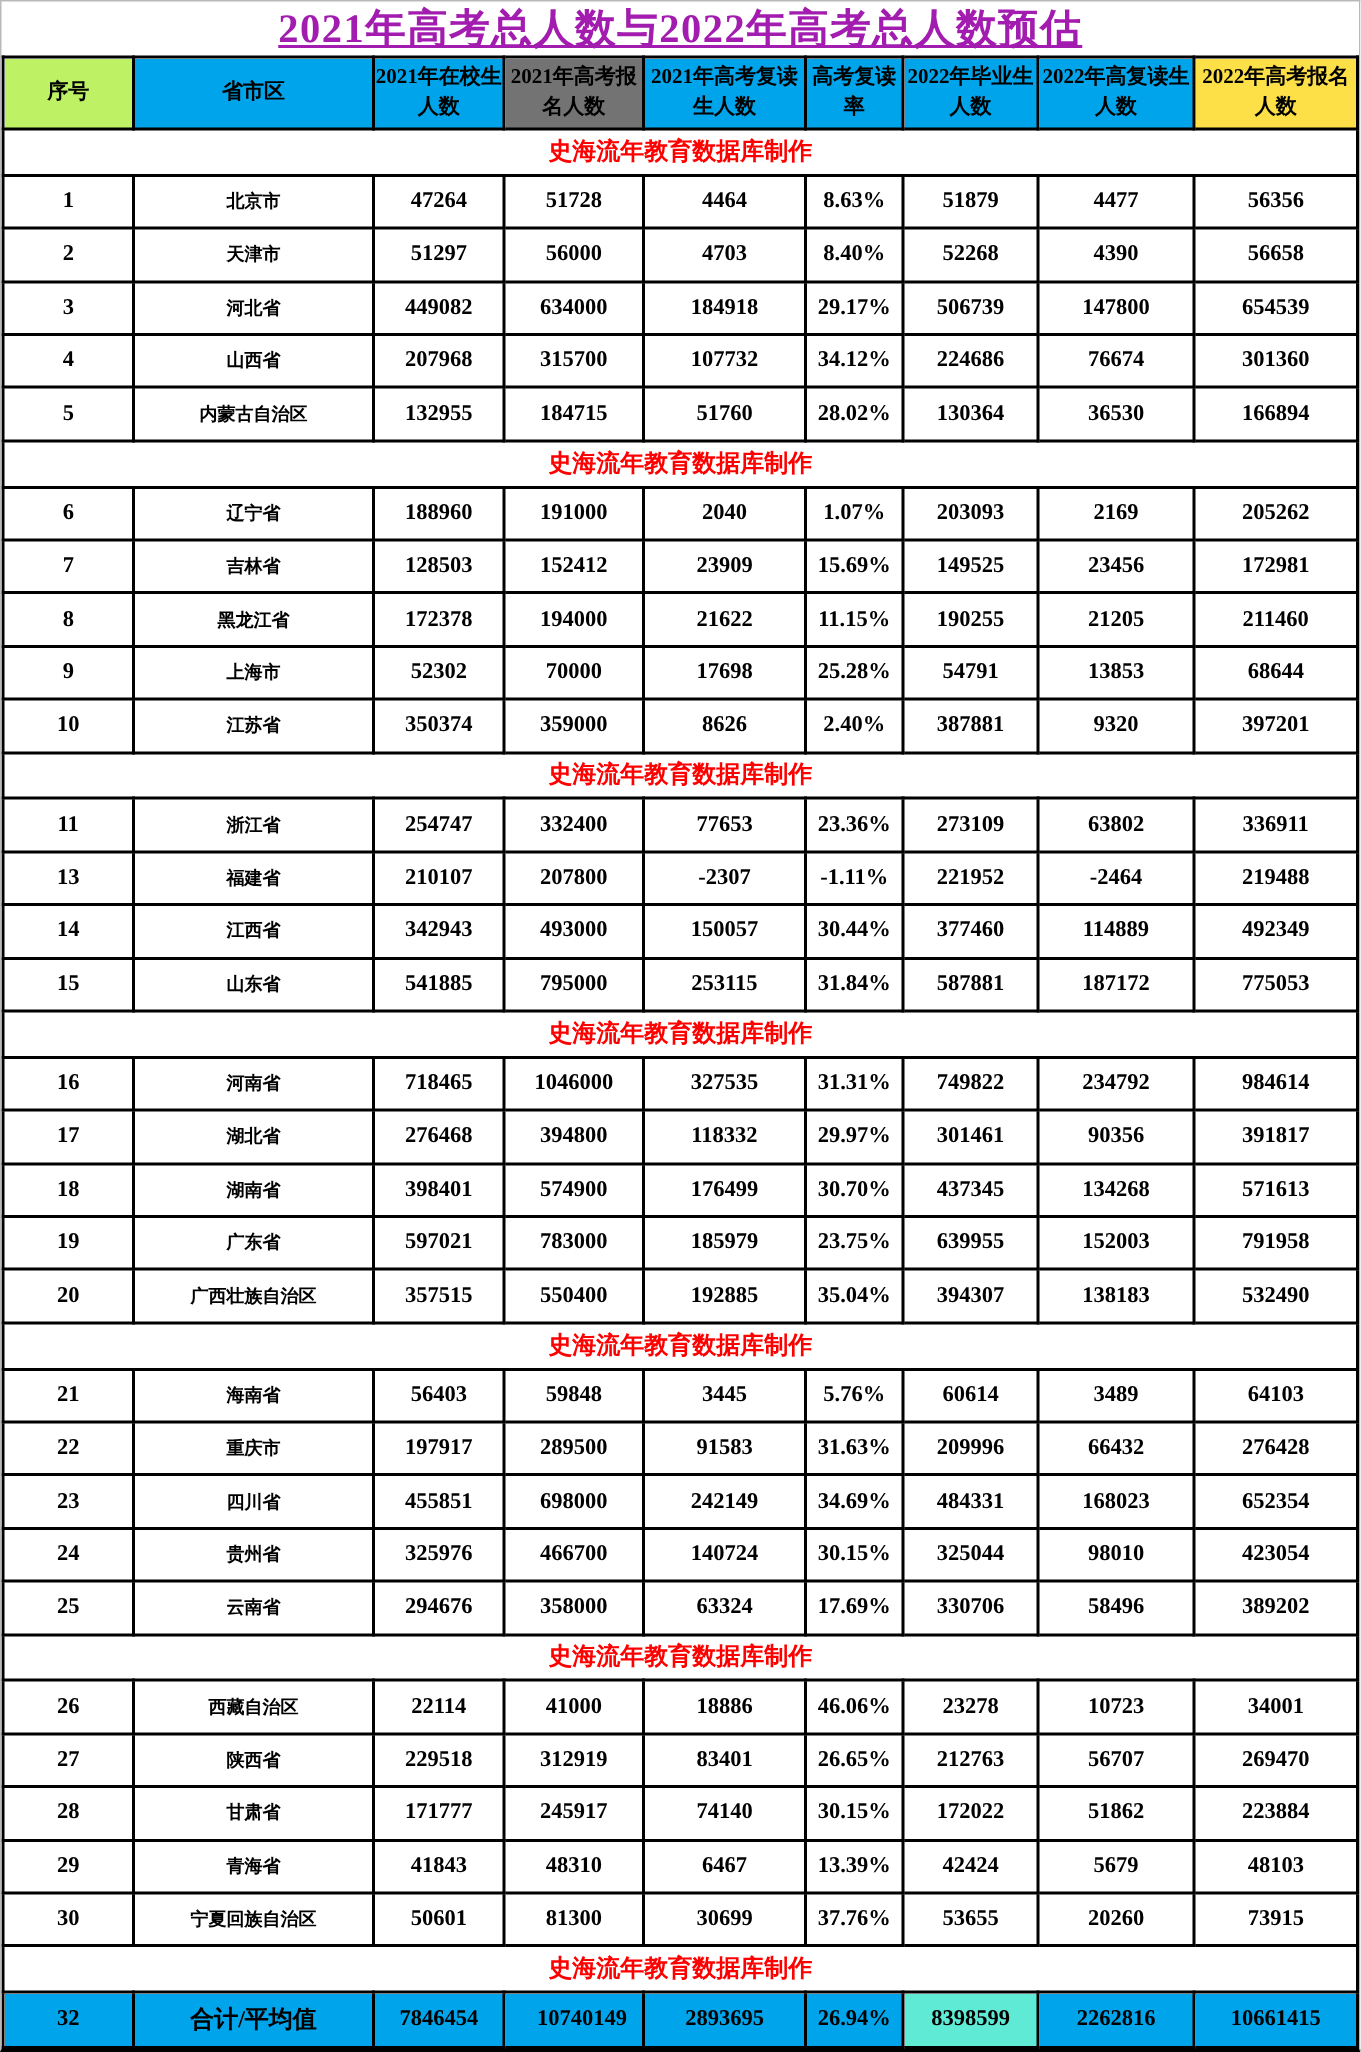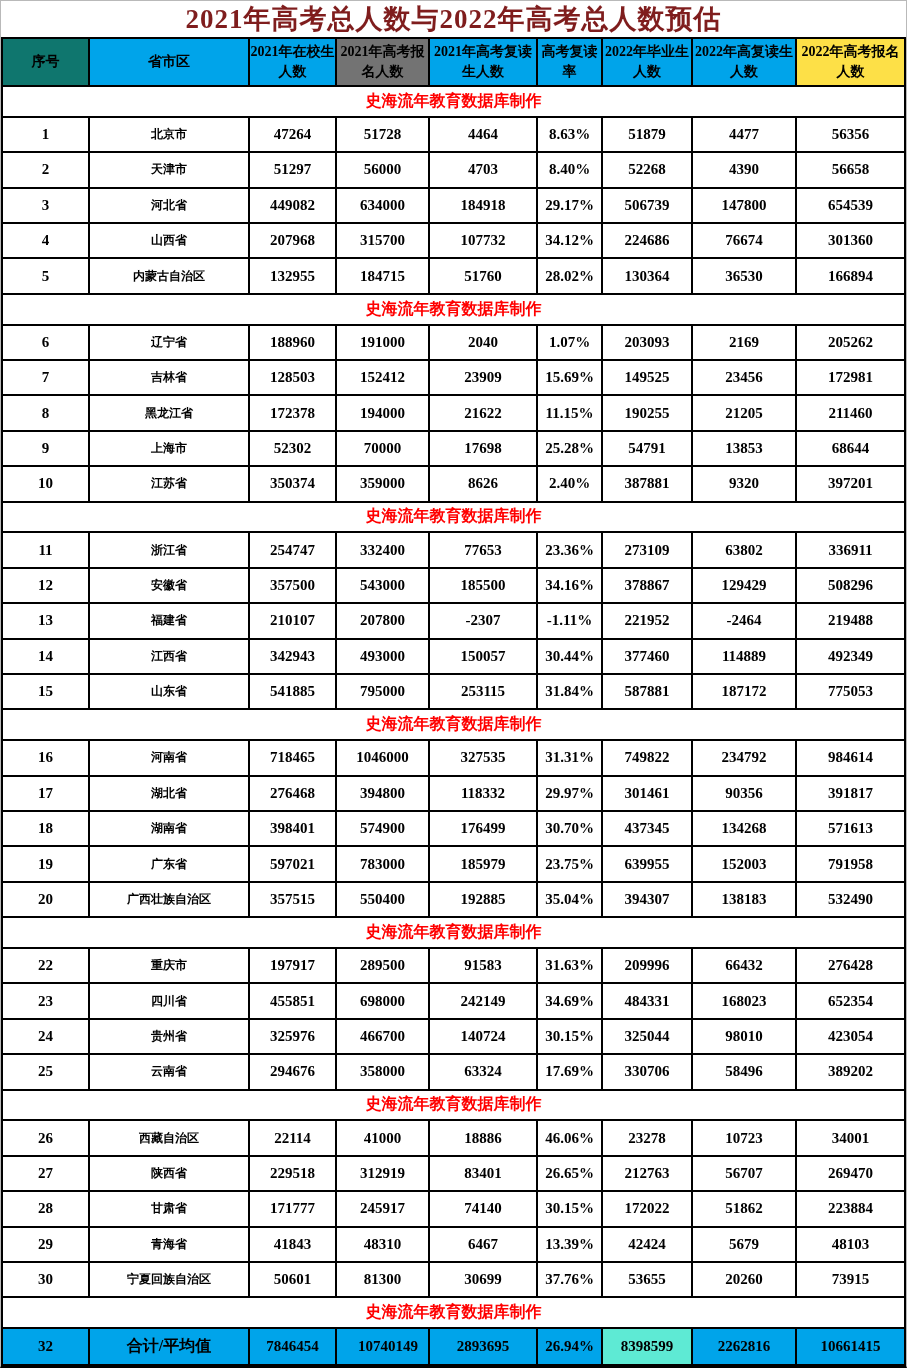--- a/index.html
+++ b/index.html
@@ -37,37 +37,37 @@
   td.num{font-size:15px;}
   td.province{font-size:12px;}
   tr.total-row{height:32px;}
   tr.total-row td{font-weight:bold;font-size:15px;color:#000;}
   tr.total-row td.province{font-size:16px;}
 </style>
 </head>
 <body>
 
 <div class="page">
-  <div class="title-bar" style="color: #7f1d1d;">2021年高考总人数与2022年高考总人数预估</div>
+  <div class="title-bar" style="color: #a21caf; text-decoration: underline;">2021年高考总人数与2022年高考总人数预估</div>
 
   <table class="grid">
     <colgroup>
       <col style="width:87px">
       <col style="width:160px">
       <col style="width:87px">
       <col style="width:93px">
       <col style="width:108px">
       <col style="width:65px">
       <col style="width:90px">
       <col style="width:104px">
       <col style="width:109px">
     </colgroup>
     <thead>
       <tr class="header-row" id="header-row">
-          <th style="background: #0f766e;">序号</th>
+          <th style="background: #bef264;">序号</th>
           <th style="background: rgb(0, 164, 234);">省市区</th>
           <th style="background: rgb(0, 164, 234);">2021年在校生人数</th>
           <th style="background: #737373; margin-top: 44px;">2021年高考报名人数</th>
           <th style="background: rgb(0, 164, 234);">2021年高考复读生人数</th>
           <th style="background: rgb(0, 164, 234);">高考复读率</th>
           <th style="background: rgb(0, 164, 234);">2022年毕业生人数</th>
           <th style="background: rgb(0, 164, 234);">2022年高复读生人数</th>
           <th style="background: #fde047;">2022年高考报名人数</th>
         </tr>
     </thead>
@@ -196,31 +196,20 @@
           <td class="province">浙江省</td>
           <td class="num">254747</td>
           <td class="num">332400</td>
           <td class="num">77653</td>
           <td class="num">23.36%</td>
           <td class="num">273109</td>
           <td class="num">63802</td>
           <td class="num">336911</td>
         </tr>
         <tr class="data-row">
-          <td class="num">12</td>
-          <td class="province">安徽省</td>
-          <td class="num">357500</td>
-          <td class="num">543000</td>
-          <td class="num">185500</td>
-          <td class="num">34.16%</td>
-          <td class="num">378867</td>
-          <td class="num">129429</td>
-          <td class="num">508296</td>
-        </tr>
-        <tr class="data-row">
           <td class="num">13</td>
           <td class="province">福建省</td>
           <td class="num">210107</td>
           <td class="num">207800</td>
           <td class="num">-2307</td>
           <td class="num">-1.11%</td>
           <td class="num">221952</td>
           <td class="num">-2464</td>
           <td class="num">219488</td>
         </tr>
@@ -299,20 +288,31 @@
           <td class="num">357515</td>
           <td class="num">550400</td>
           <td class="num">192885</td>
           <td class="num">35.04%</td>
           <td class="num">394307</td>
           <td class="num">138183</td>
           <td class="num">532490</td>
         </tr>
         <tr class="sep-row">
           <td colspan="9" style="color: rgb(255, 0, 0);">史海流年教育数据库制作</td>
+        </tr>
+        <tr class="data-row">
+          <td class="num">21</td>
+          <td class="province">海南省</td>
+          <td class="num">56403</td>
+          <td class="num">59848</td>
+          <td class="num">3445</td>
+          <td class="num">5.76%</td>
+          <td class="num">60614</td>
+          <td class="num">3489</td>
+          <td class="num">64103</td>
         </tr>
         <tr class="data-row">
           <td class="num">22</td>
           <td class="province">重庆市</td>
           <td class="num">197917</td>
           <td class="num">289500</td>
           <td class="num">91583</td>
           <td class="num">31.63%</td>
           <td class="num">209996</td>
           <td class="num">66432</td>

